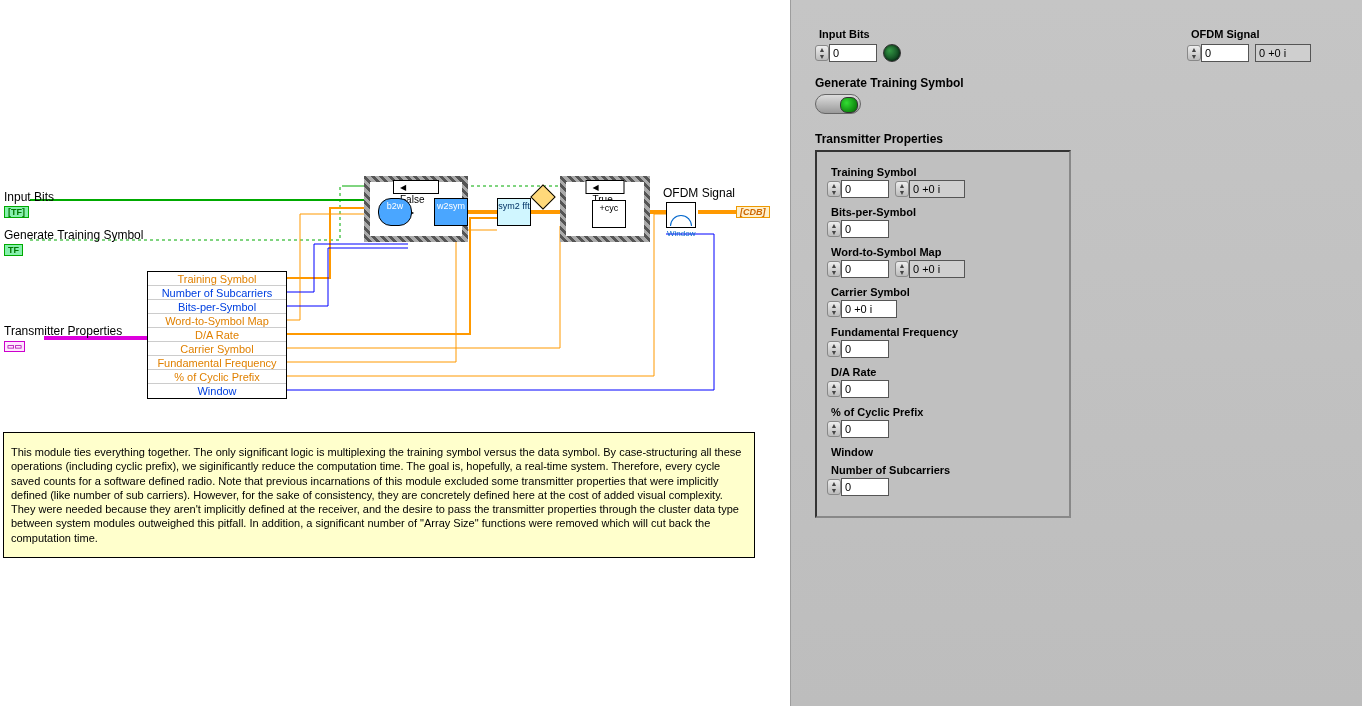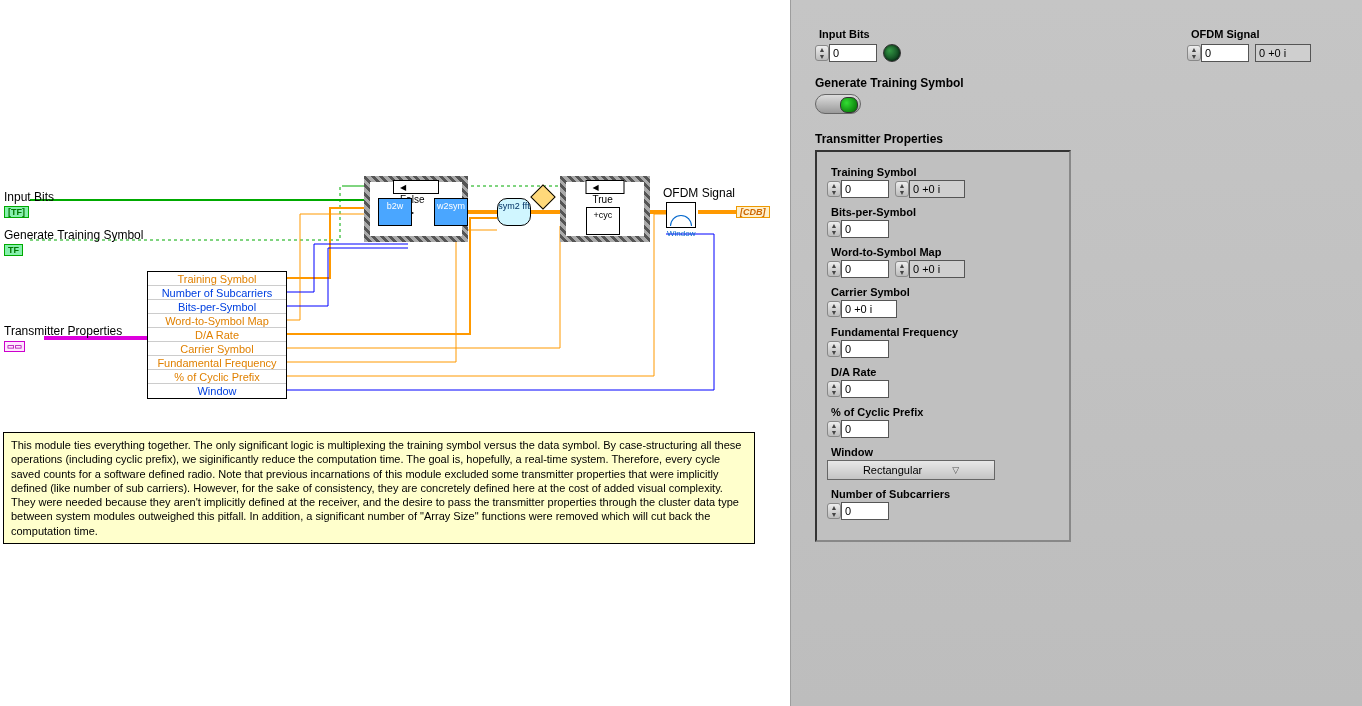--- a/index.html
+++ b/index.html
@@ -22,30 +22,30 @@
 .unbundle .blue   { color: #0040e0; }
 
 
 .case { position: absolute; border: 6px solid #888; border-image: repeating-linear-gradient(45deg,#aaa,#aaa 3px,#555 3px,#555 6px) 6; background: #fff; }
 .case-head { position: absolute; top: -2px; left: 50%; transform: translateX(-50%); background: #fff; border: 1px solid #000; font-size: 10px; padding: 0 6px; height: 14px; line-height: 12px; }
 .case-head .tri { font-size: 8px; }
 
 
 .subvi { position: absolute; width: 34px; height: 28px; border: 1px solid #000; font-size: 9px; text-align: center; line-height: 11px; padding-top: 2px; }
 .subvi.blue { background: #4aa6ff; color: #fff; }
-.subvi.cyan { background: #d0f6ff; color: #036; border-radius: 10px; }
+.subvi.cyan { background: #d0f6ff; color: #036; }
 .subvi.white { background: #fff; }
 
 
 .win-icon { position: absolute; width: 30px; height: 26px; border: 1px solid #000; background: #fff; }
 .win-icon::before { content: ""; position: absolute; left: 3px; right: 3px; top: 12px; height: 10px; border: 1px solid #06c; border-bottom: none; border-radius: 12px 12px 0 0; }
 .win-label { text-align: center; font-size: 8px; color: #06c; margin-top: 26px; }
 
 
-.comment { position: absolute; left: 3px; top: 432px; width: 752px; background: #ffffcc; border: 1px solid #000; padding: 5px 7px; font-size: 11px; line-height: 1.3; }
+.comment { position: absolute; left: 3px; top: 432px; width: 752px; background: #ffffcc; border: 1px solid #000; padding: 12px 7px; font-size: 11px; line-height: 1.3; }
 
 
 svg.wires { position: absolute; left: 0; top: 0; width: 790px; height: 560px; pointer-events: none; }
 
 
 .panel { position: absolute; left: 790px; top: 0; width: 572px; height: 706px; background: linear-gradient(#c5c5c5,#bdbdbd); border-left: 1px solid #9d9d9d; padding: 22px 24px; }
 
 .panel h3 { font-size: 12px; font-weight: bold; margin: 6px 0 4px 0; color: #000; }
 .panel .sub { font-size: 11px; font-weight: bold; margin: 6px 0 2px 4px; }
 
@@ -125,32 +125,32 @@
     <div class="row orange">Word-to-Symbol Map</div>
     <div class="row orange">D/A Rate</div>
     <div class="row orange">Carrier Symbol</div>
     <div class="row orange">Fundamental Frequency</div>
     <div class="row orange">% of Cyclic Prefix</div>
     <div class="row blue">Window</div>
   </div>
 
   <div class="case" style="left:364px; top:176px; width:104px; height:66px;">
     <div class="case-head"><span class="tri">◀</span> False <span class="tri">▼▶</span></div>
-    <div class="subvi blue" style="left:8px; top:16px;">b2w</div>
+    <div class="subvi blue" style="left:8px; top:16px;border-radius:13px;">b2w</div>
     <div class="subvi blue" style="left:50px; top:16px;margin-left:14px;">w2sym</div>
   </div>
 
   <div class="subvi cyan" style="left:497px; top:198px;">sym2
 fft</div>
 
   <div style="position:absolute; left:534px; top:188px; width:18px; height:18px; transform:rotate(45deg); border:1px solid #000; background:#ffd97a;"></div>
 
   <div class="case" style="left:560px; top:176px; width:90px; height:66px;">
     <div class="case-head"><span class="tri">◀</span> True <span class="tri">▼▶</span></div>
-    <div class="subvi white" style="left:20px; top:18px;margin-top:7px;">+cyc</div>
+    <div class="subvi white" style="left:26px; top:18px;">+cyc</div>
   </div>
 
   <div class="term-label" style="left:663px; top:186px;">
     <span>OFDM Signal</span>
   </div>
   <div class="win-icon" style="left:666px; top:202px;">
     <div class="win-label">Window</div>
   </div>
   <span class="cdb-badge" style="position:absolute; left:736px; top:206px;font-style:italic;">[CDB]</span>
 
@@ -283,26 +283,20 @@
       <span class="spin">
         <span class="arrows">
             <span>▲</span>
             <span>▼</span>
           </span>
         <input value="0" style="">
       </span>
     </div>
 
     <div class="sub">Window</div>
-    <div class="row-ctl">
-      <div class="dropdown">
-        <span>Rectangular</span>
-        <span class="chev">▽</span>
-      </div>
-    </div>
 
     <div class="sub">Number of Subcarriers</div>
     <div class="row-ctl">
       <span class="spin">
         <span class="arrows">
             <span>▲</span>
             <span>▼</span>
           </span>
         <input value="0" style="">
       </span>

